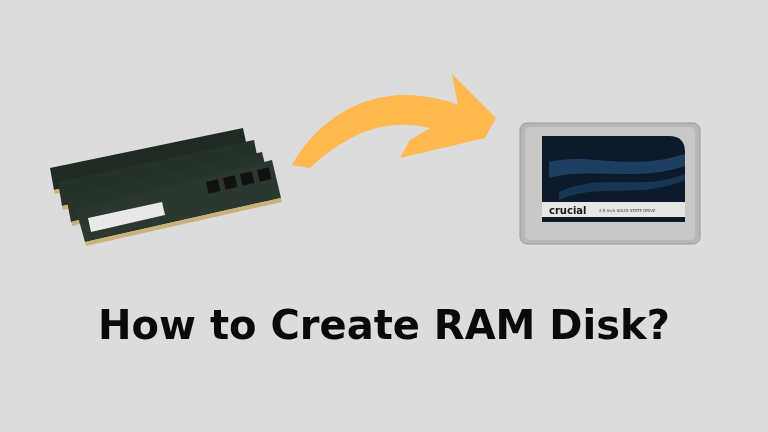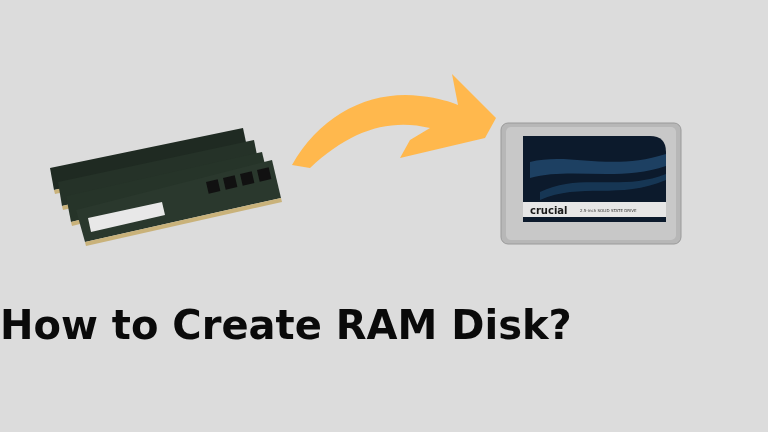--- a/index.html
+++ b/index.html
@@ -1,20 +1,20 @@
 <!DOCTYPE html>
 <html><head>
   <meta charset="utf-8">
   <style>
     html, body { margin:0; padding:0; }
     body { width:768px; height:432px; background:#dcdcdc; position:relative; overflow:hidden; font-family:"DejaVu Sans", sans-serif; }
     .ram { position:absolute; left:40px; top:120px; width:250px; height:140px; }
     .arrow { position:absolute; left:280px; top:60px; width:240px; height:120px; }
-    .ssd { position:absolute; left:500px; top:122px; width:210px; height:123px; }
-    .title { position:absolute; left:0; right:0; top:302px; font-family:"DejaVu Sans", sans-serif; font-weight:bold; font-size:40px; color:#0a0a0a; letter-spacing:0px; }
+    .ssd { position:absolute; left:519px; top:122px; width:210px; height:123px; }
+    .title { position:absolute; left:0; right:0; top:302px; text-align:center; font-family:"DejaVu Sans", sans-serif; font-weight:bold; font-size:40px; color:#0a0a0a; letter-spacing:0px; }
   </style>
 </head>
 <body>
 
 <svg class="ram" viewBox="0 0 250 140">
   <g>
     <polygon points="10,48 203,8 207,27 14,70" fill="#1f2a22"></polygon>
     <polygon points="14,70 207,27 208,31 15,74" fill="#c9b27a"></polygon>
     <polygon points="18,62 214,20 218,40 22,86" fill="#253228"></polygon>
     <polygon points="22,86 218,40 219,44 23,90" fill="#c9b27a"></polygon>

